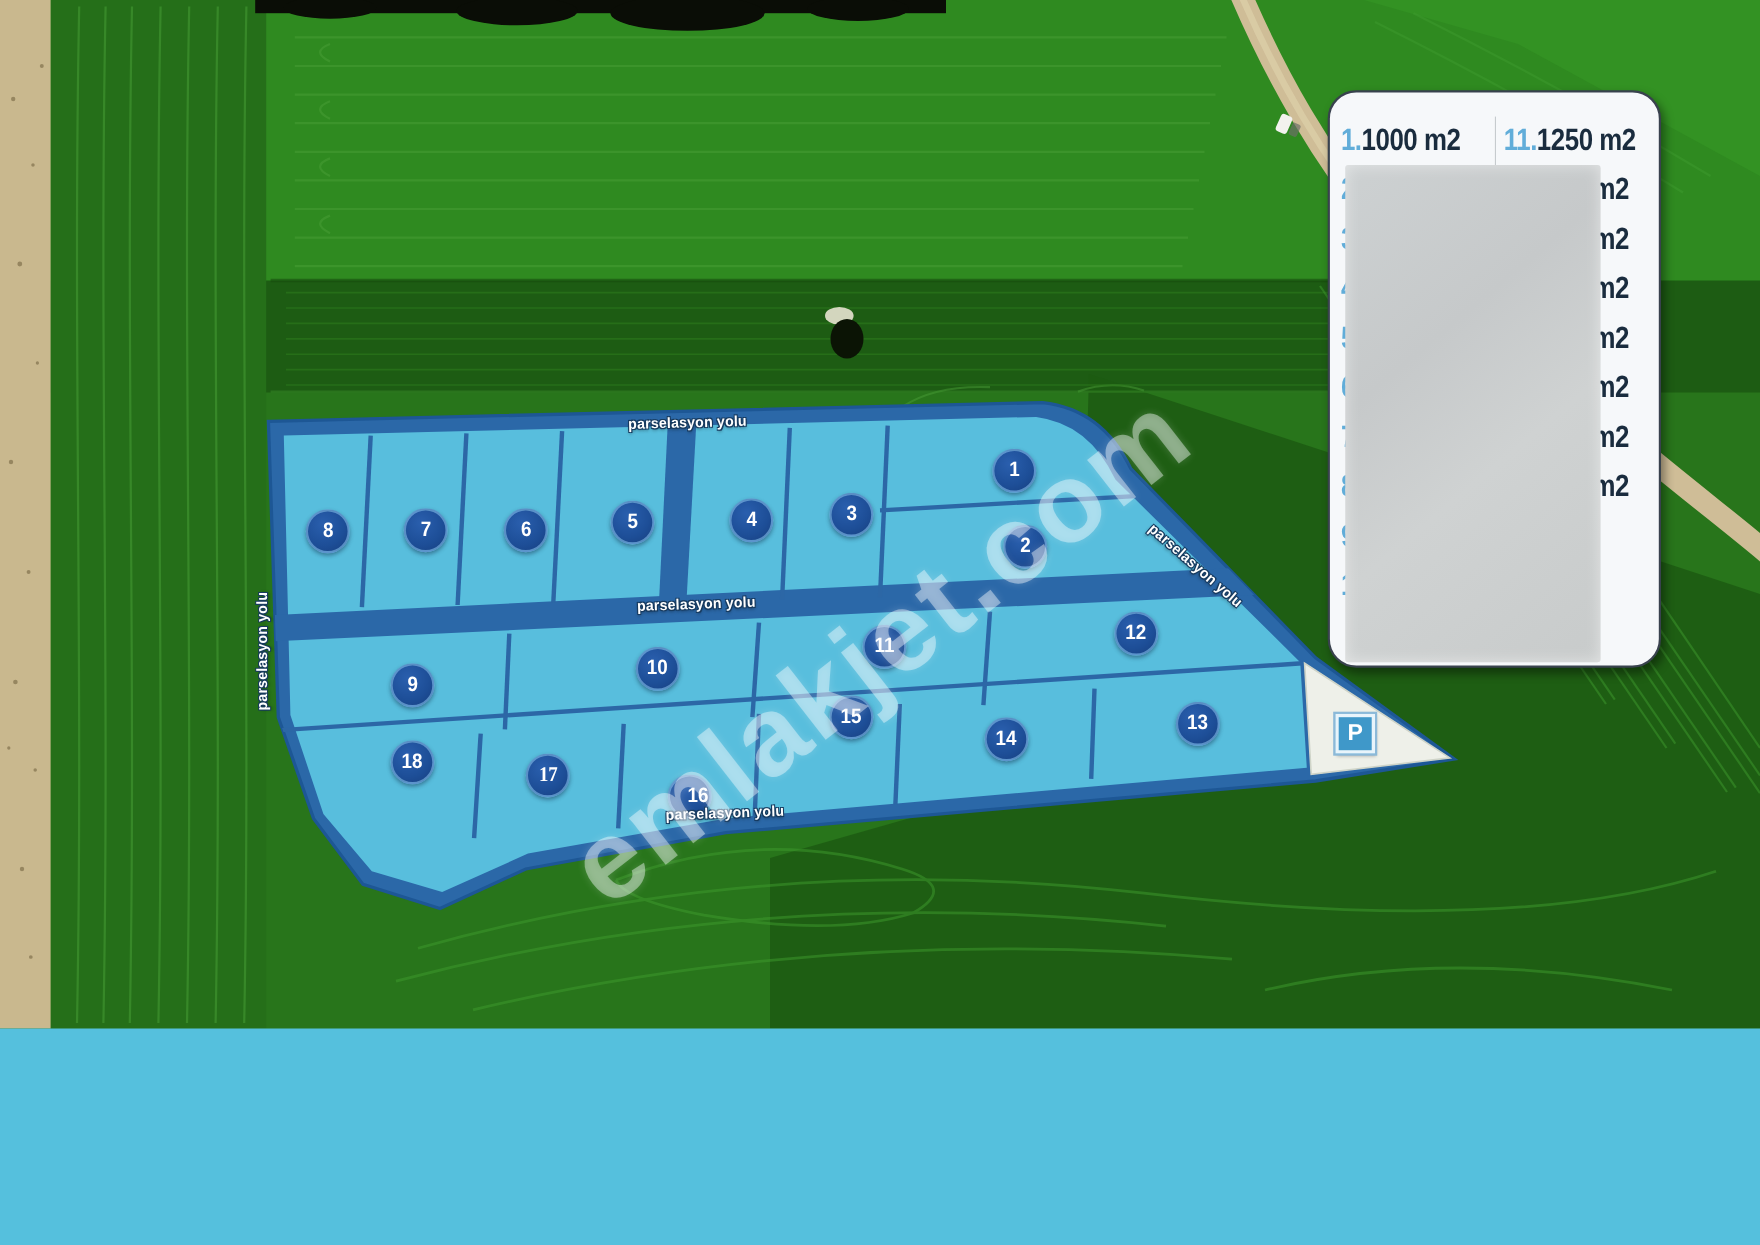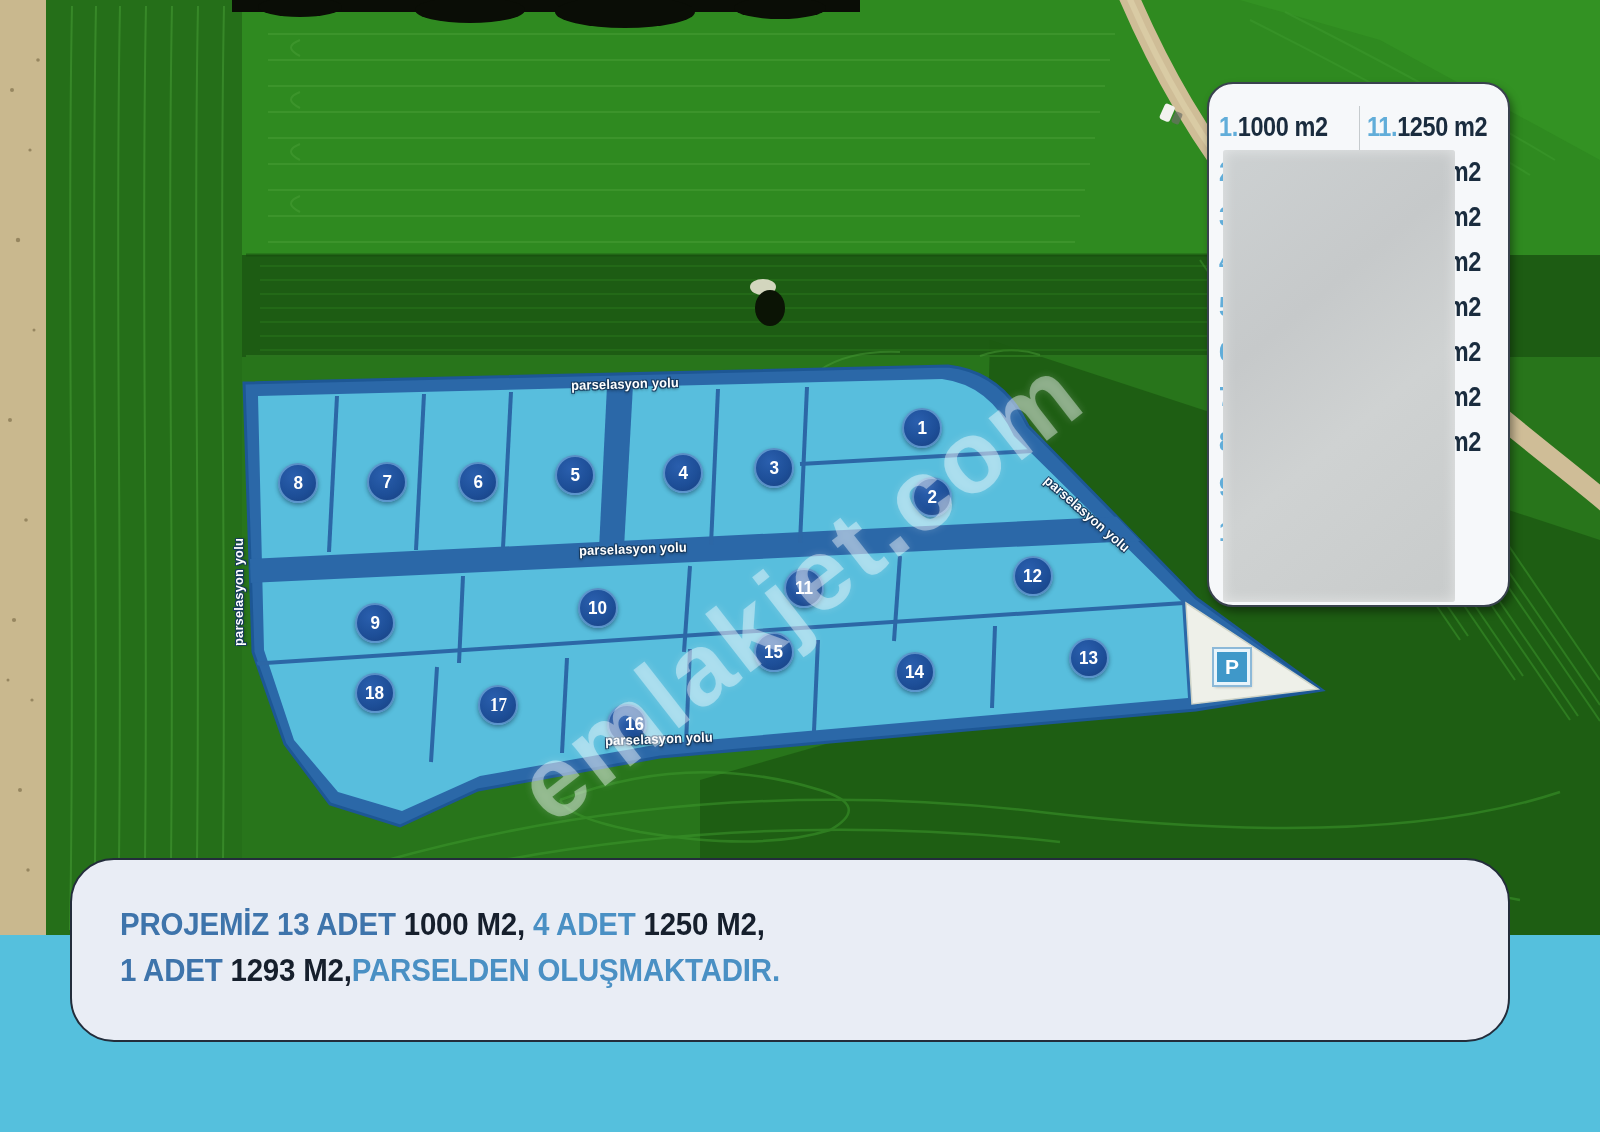--- a/index.html
+++ b/index.html
@@ -360,20 +360,14 @@
         <div class="lrow">
           <span class="lval solo">m2</span>
         </div>
       </div>
     <div class="blur"></div>
   </div>
 
   <div class="footer-band"></div>
 
 
-  <div class="info-card">
-    <div class="txt">
-      <div id="card-line1"><span class="tone-mid">PROJEMİZ 13 ADET </span><span class="tone-dark">1000 M2, </span><span class="tone-light">4 ADET </span><span class="tone-dark">1250 M2,</span></div>
-      <div id="card-line2"><span class="tone-mid">1 ADET </span><span class="tone-dark">1293 M2,</span><span class="tone-light">PARSELDEN OLUŞMAKTADIR.</span></div>
-    </div>
-  </div>
 
 </div>
 
 </body></html>

